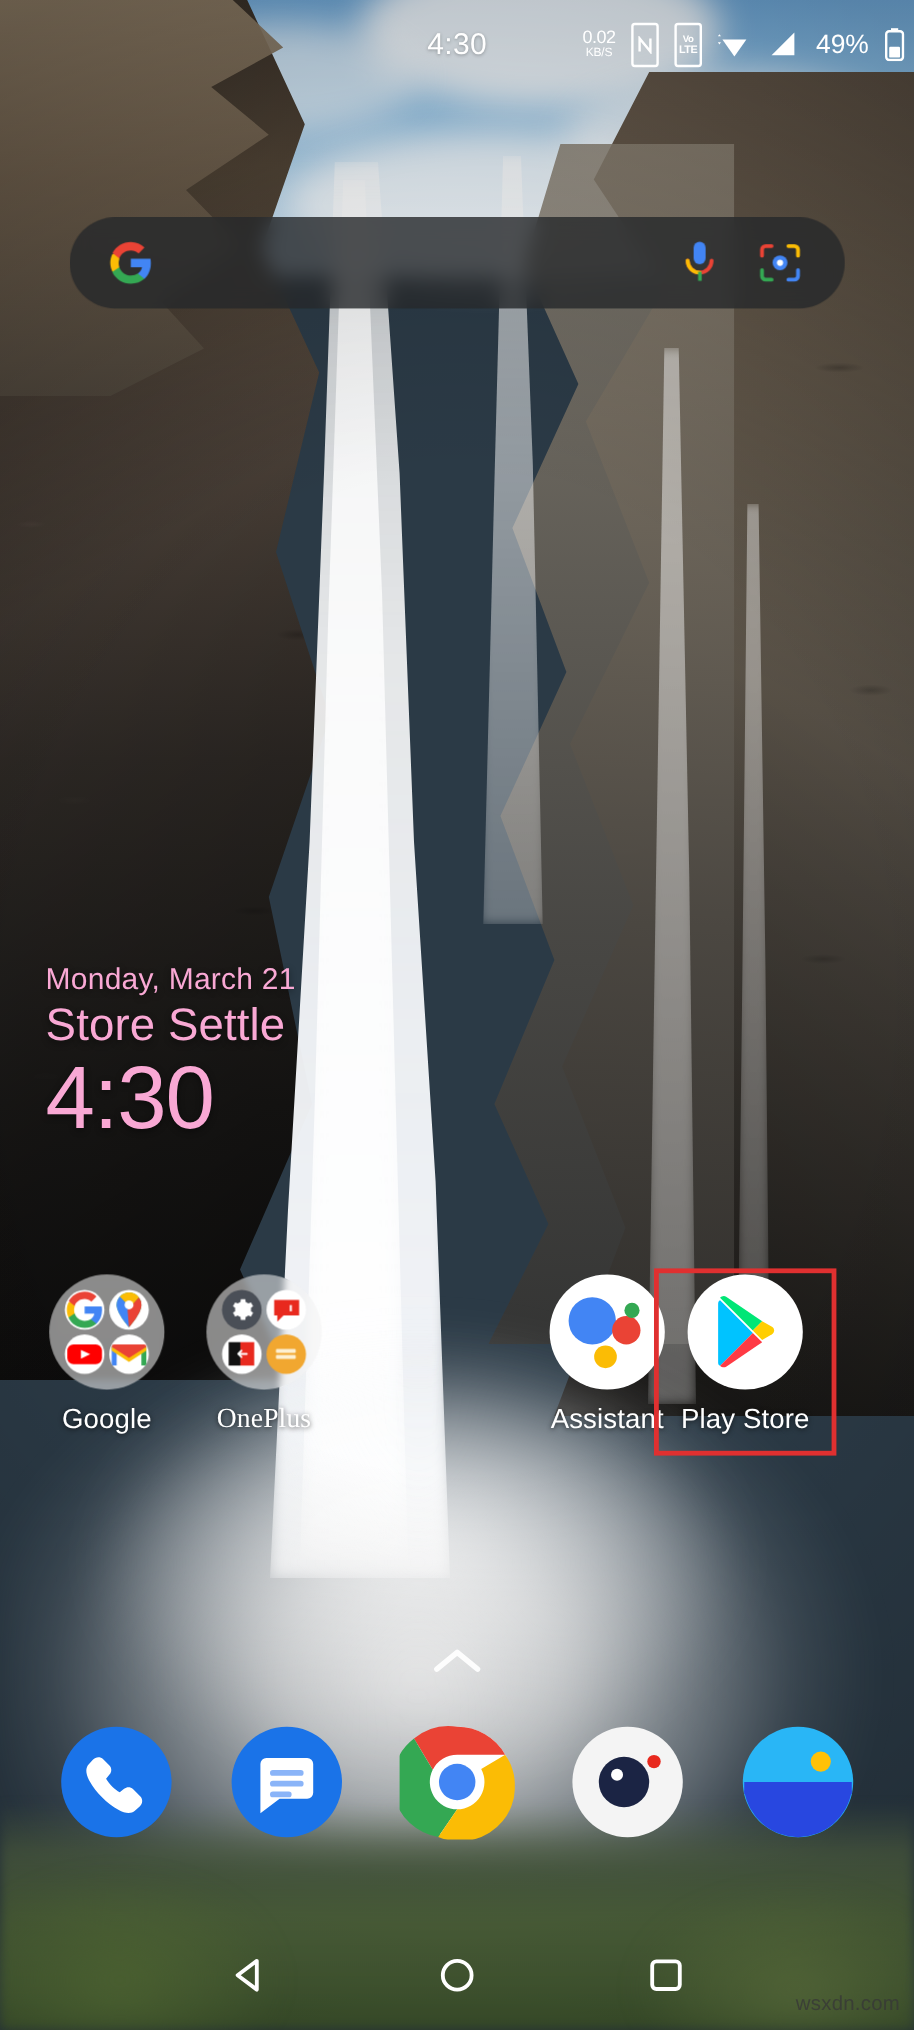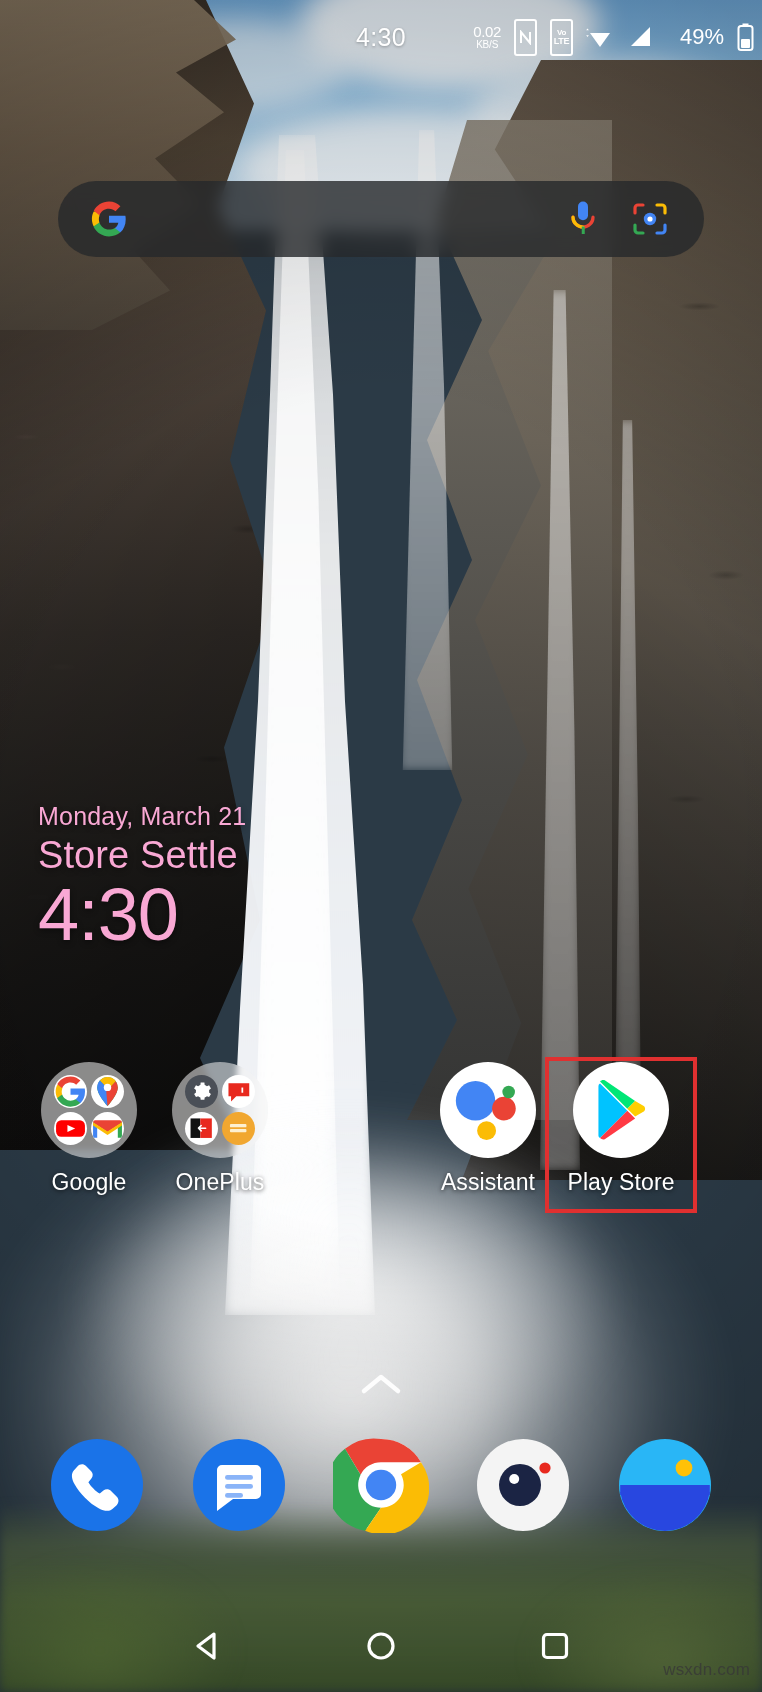--- a/index.html
+++ b/index.html
@@ -147,21 +147,21 @@
   .netspeed .v { font-size:15px; letter-spacing:-.4px; }
   .netspeed .u { font-size:10px; letter-spacing:-.2px; margin-top:1px; }
   .icon-box {
     width:23px; height:37px; border:2px solid #fff; border-radius:3px;
     display:flex; align-items:center; justify-content:center;
     font-size:9px; line-height:1; font-weight:bold;
   }
   .volte-in { display:flex; flex-direction:column; align-items:center; line-height:.95; }
   .volte-in .a { font-size:8px; letter-spacing:-.3px; }
   .volte-in .b { font-size:9px; font-weight:bold; letter-spacing:-.3px; }
-  .sb-battery-text { font-size:22px; margin-left:14px; }
+  .sb-battery-text { font-size:22px; margin-left:2px; }
 
   
   #searchbar {
     position:absolute; left:58px; top:181px; width:646px; height:76px;
     background:rgba(38,40,42,0.80); border-radius:38px;
     display:flex; align-items:center; z-index:25;
     backdrop-filter:blur(8px);
   }
   .g-logo { margin-left:32px; width:38px; height:38px; }
   .sb-spacer { flex:1; }
@@ -374,21 +374,21 @@
           <path d="M2 10.5l14 9 14-9V10a2 2 0 00-2-2H4a2 2 0 00-2 2z" fill="#EA4335"></path>
           <path d="M2 10v15h4V13.2z" fill="#4285F4"></path>
           <path d="M30 10v15h-4V13.2z" fill="#34A853"></path>
           <path d="M2 10l14 9L30 10v3.2l-14 9-14-9z" fill="#FBBC05"></path>
         </svg>
       </div>
     </div>
     <div class="app-label">Google</div>
   </div>
 
-  <div class="app-cell" style="left:140px;">
+  <div class="app-cell" style="left:140px;font-family:Liberation Serif, serif;">
     <div class="folder">
       <div class="mini" style="background:#4a4f57">
         <svg viewBox="0 0 24 24" width="68%" height="68%">
           <path fill="#fff" d="M12 8.2a3.8 3.8 0 100 7.6 3.8 3.8 0 000-7.6zm8.5 3.8c0-.5 0-1-.1-1.4l2-1.5-2-3.4-2.3 1a7.6 7.6 0 00-2.4-1.4l-.3-2.5h-4l-.3 2.5c-.9.3-1.7.8-2.4 1.4l-2.3-1-2 3.4 2 1.5a8.5 8.5 0 000 2.8l-2 1.5 2 3.4 2.3-1c.7.6 1.5 1.1 2.4 1.4l.3 2.5h4l.3-2.5c.9-.3 1.7-.8 2.4-1.4l2.3 1 2-3.4-2-1.5c.1-.4.1-.9.1-1.4z"></path>
         </svg>
       </div>
       <div class="mini white-circle">
         <svg viewBox="0 0 32 32" width="84%" height="84%">
           <path d="M4 6h24v15H13l-6 6v-6H4z" fill="#E8291E"></path>
           <rect x="19" y="11" width="2" height="6" fill="#fff"></rect>
@@ -404,21 +404,21 @@
       <div class="mini" style="background:#F1A730">
         <svg viewBox="0 0 32 32" width="80%" height="80%">
           <rect x="6" y="11" width="20" height="4" rx="1.2" fill="#fdf0d2"></rect>
           <rect x="6" y="17" width="20" height="4" rx="1.2" fill="#fdf0d2"></rect>
         </svg>
       </div>
     </div>
     <div class="app-label">OnePlus</div>
   </div>
 
-  <div class="app-cell" style="left:408px;">
+  <div class="app-cell" style="left:426px;">
     <div class="bigicon white-circle">
       <svg viewBox="0 0 56 56" width="92%" height="92%">
         <circle cx="20" cy="22" r="12.5" fill="#4285F4"></circle>
         <circle cx="38" cy="27" r="7.5" fill="#EA4335"></circle>
         <circle cx="41" cy="16.5" r="4" fill="#34A853"></circle>
         <circle cx="27" cy="41" r="6" fill="#FBBC05"></circle>
       </svg>
     </div>
     <div class="app-label">Assistant</div>
   </div>

